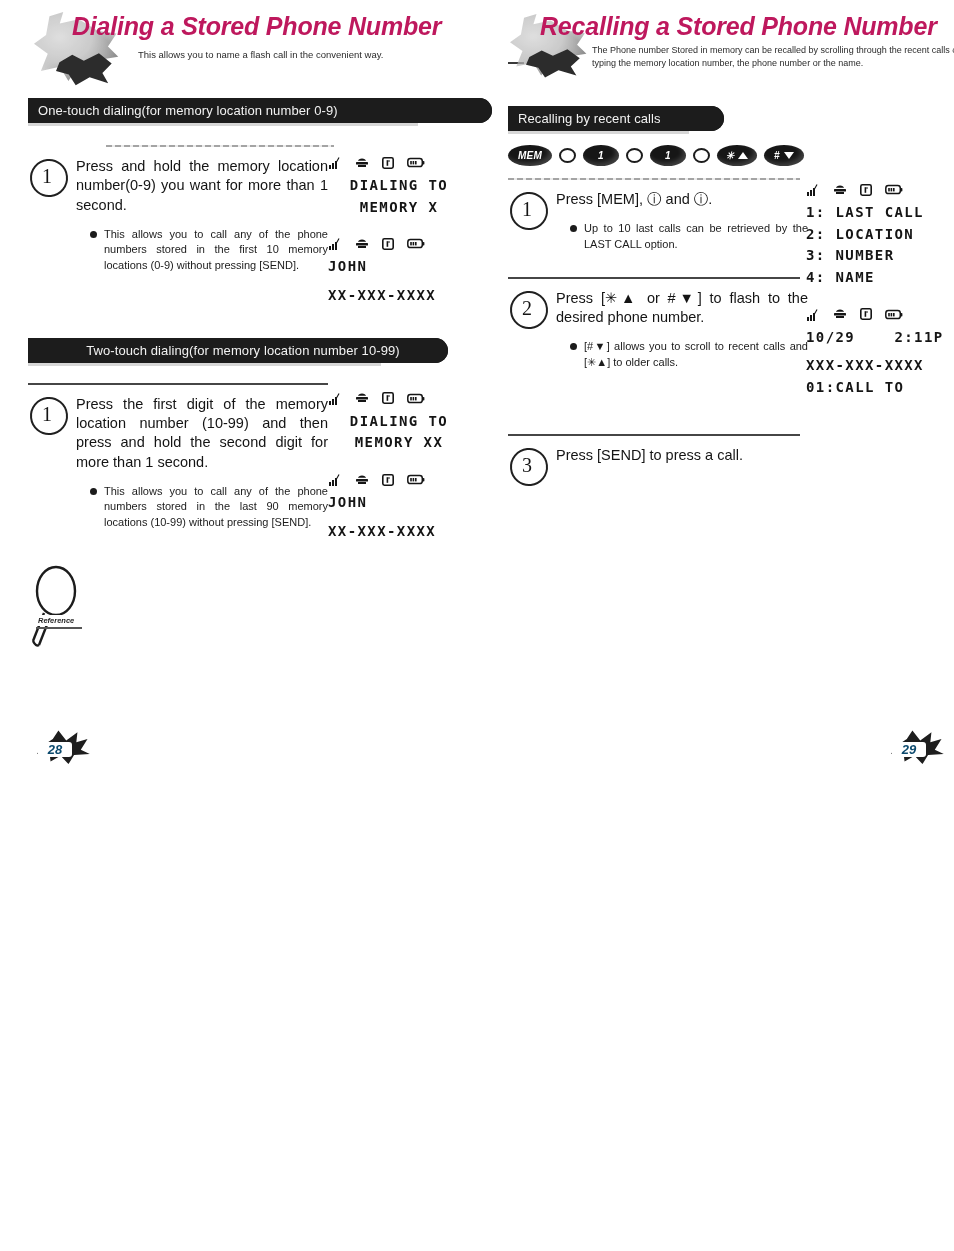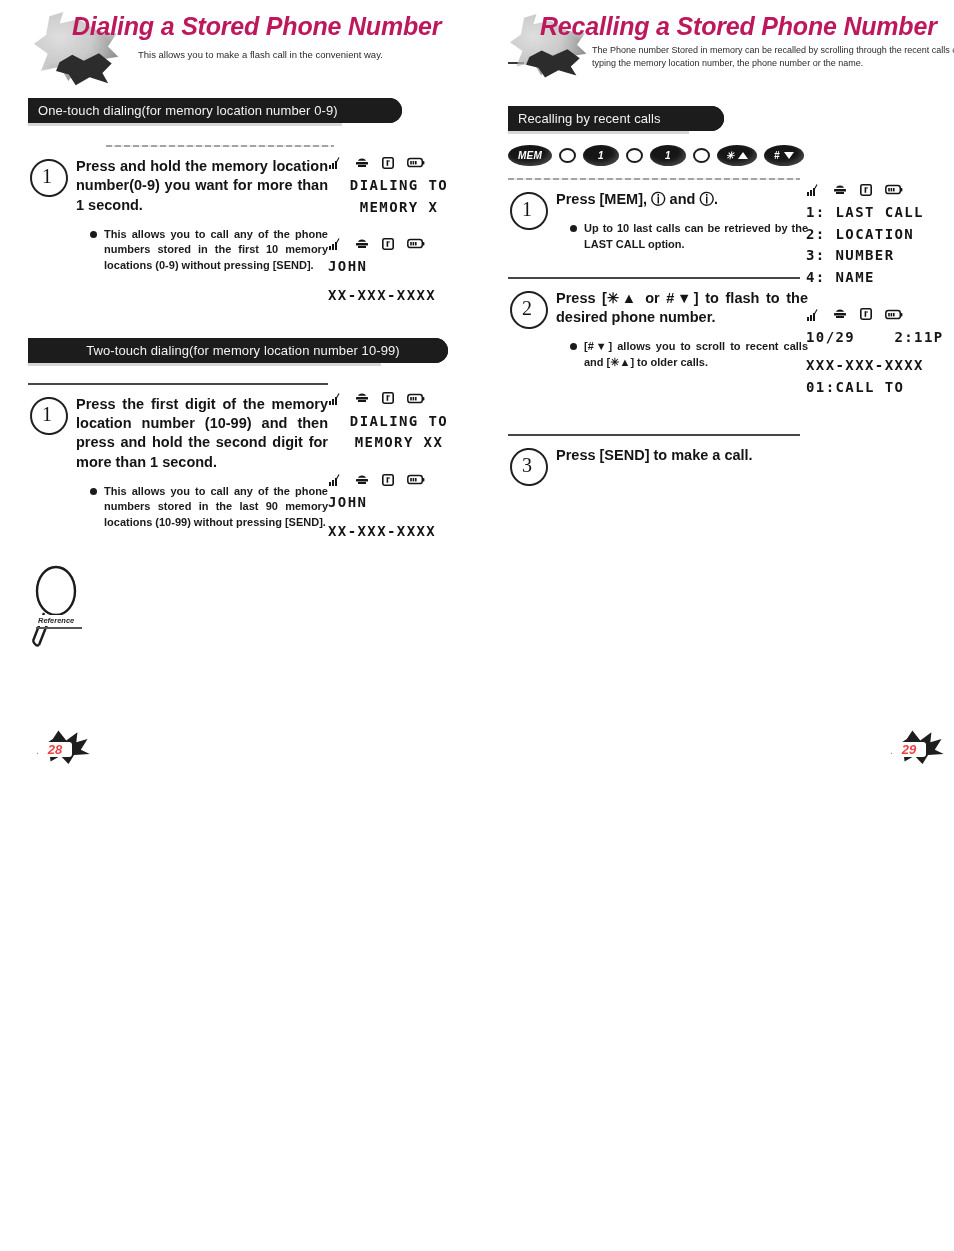--- a/index.html
+++ b/index.html
@@ -176,21 +176,20 @@
     width: 38px;
     text-align: center;
     line-height: 34px;
     font-size: 20px;
     font-family: "Liberation Serif", serif;
     color: #151515;
   }
   .steptext {
     flex: 1 1 auto;
     padding-left: 4px;
-    font-weight: bold;
   }
   .steptext .main {
     font-size: 14.5px;
     line-height: 1.33;
     color: #141414;
     text-align: justify;
   }
   .bullets {
     margin-top: 12px;
     padding-left: 14px;
@@ -333,40 +332,40 @@
     clip-path: polygon(10% 44%, 30% 26%, 40% 6%, 54% 30%, 74% 10%, 72% 34%, 92% 26%, 80% 52%, 96% 62%, 68% 64%, 58% 86%, 44% 66%, 26% 80%, 24% 58%, 2% 62%);
   }
   .pagenum .num {
     position: absolute;
     left: 2px; top: 14px;
     width: 34px;
     text-align: center;
     font-size: 13px;
     font-weight: bold;
     font-style: italic;
-    color: #ef4444;
+    color: #0c4a6e;
     background: #fff;
     border-radius: 3px;
   }
 </style>
 </head>
 <body>
 
 <div class="page">
 
   <div class="col col-left">
 
     <div class="banner">
       <div class="blot"></div>
       <div class="blot-dark"></div>
       <h1>Dialing a Stored Phone Number</h1>
-      <div class="sub">This allows you to make a flash call in the convenient way.</div>
-    </div>
-
-    <div class="secbar" style="width:374px">
+      <div class="sub">This allows you to name a flash call in the convenient way.</div>
+    </div>
+
+    <div class="secbar" style="width:464px">
       <span class="label">One-touch dialing(for memory location number 0-9)</span>
     </div>
 
     <div style="position:relative; margin-top:22px;">
       <div class="rule faint" style="width:228px; margin-left:78px;"></div>
       <div class="step" style="width:300px">
         <div class="circnum">
           <div class="ring"></div>
           <div class="dig">1</div>
         </div>
@@ -659,21 +658,21 @@
     </div>
 
     <div style="position:relative; margin-top:58px;">
       <div class="rule" style="width:292px;"></div>
       <div class="step" style="width:300px">
         <div class="circnum">
           <div class="ring"></div>
           <div class="dig">3</div>
         </div>
         <div class="steptext">
-          <div class="main" style="text-align:left">Press [SEND] to make a call.</div>
+          <div class="main" style="text-align:left">Press [SEND] to press a call.</div>
         </div>
       </div>
     </div>
 
     <div class="pagenum" style="left:382px; top:728px;">
       <div class="leaf"></div>
       <div class="num">29</div>
     </div>
   </div>
 

